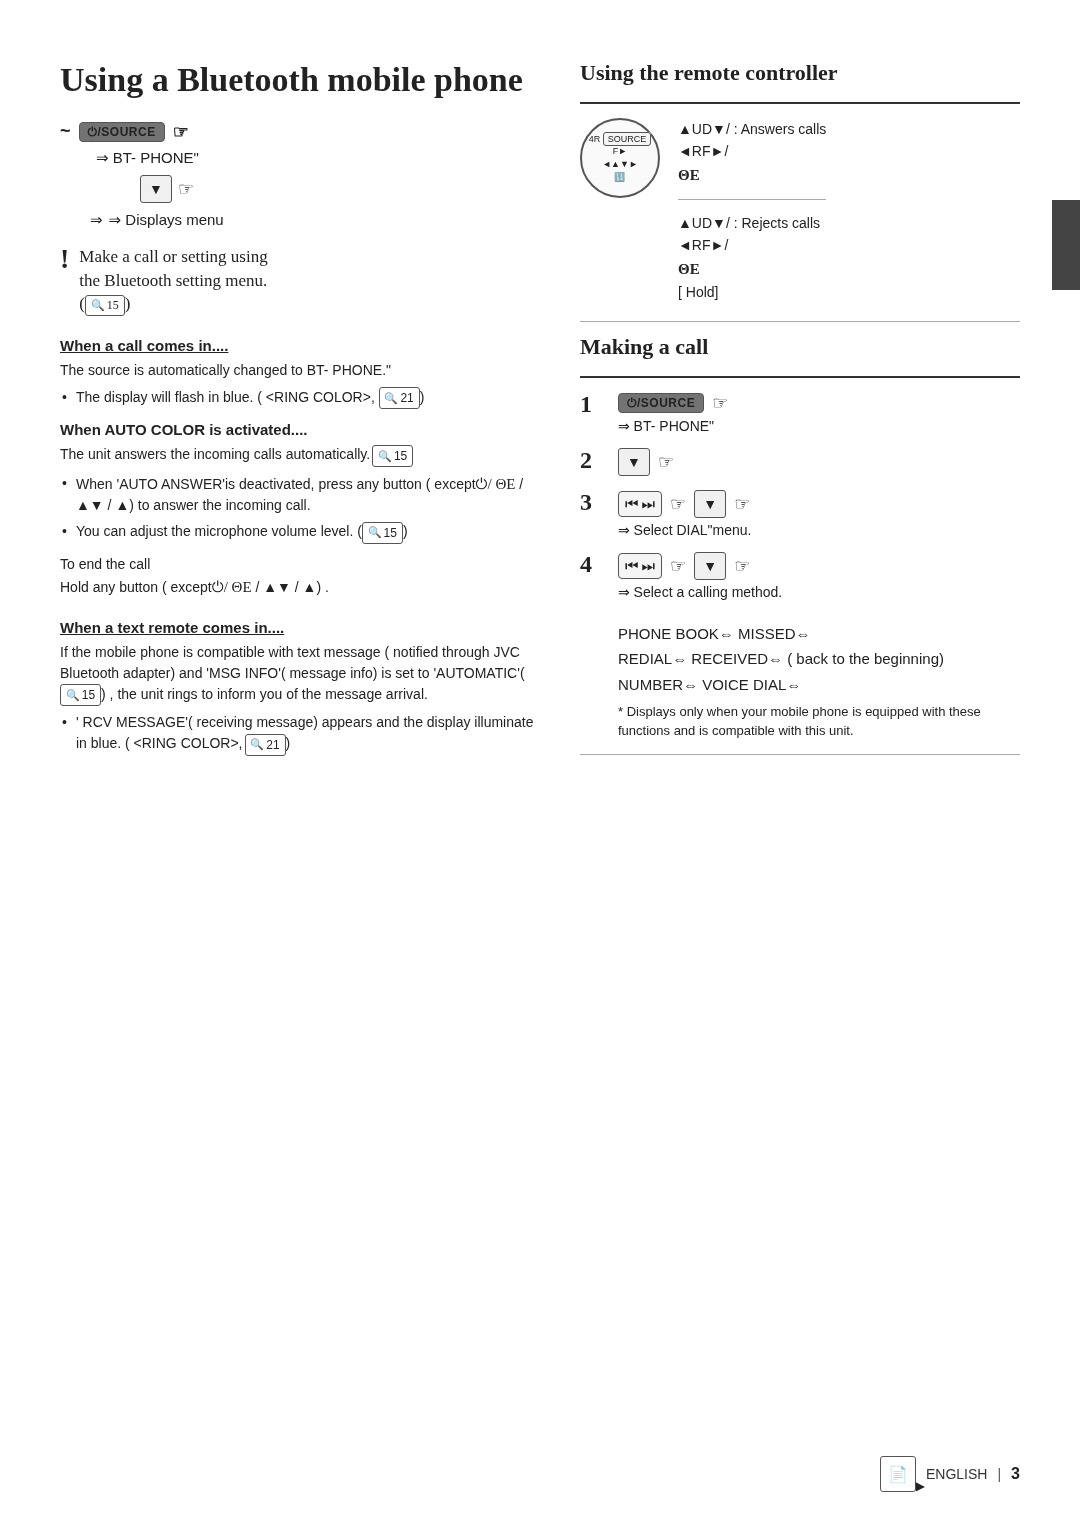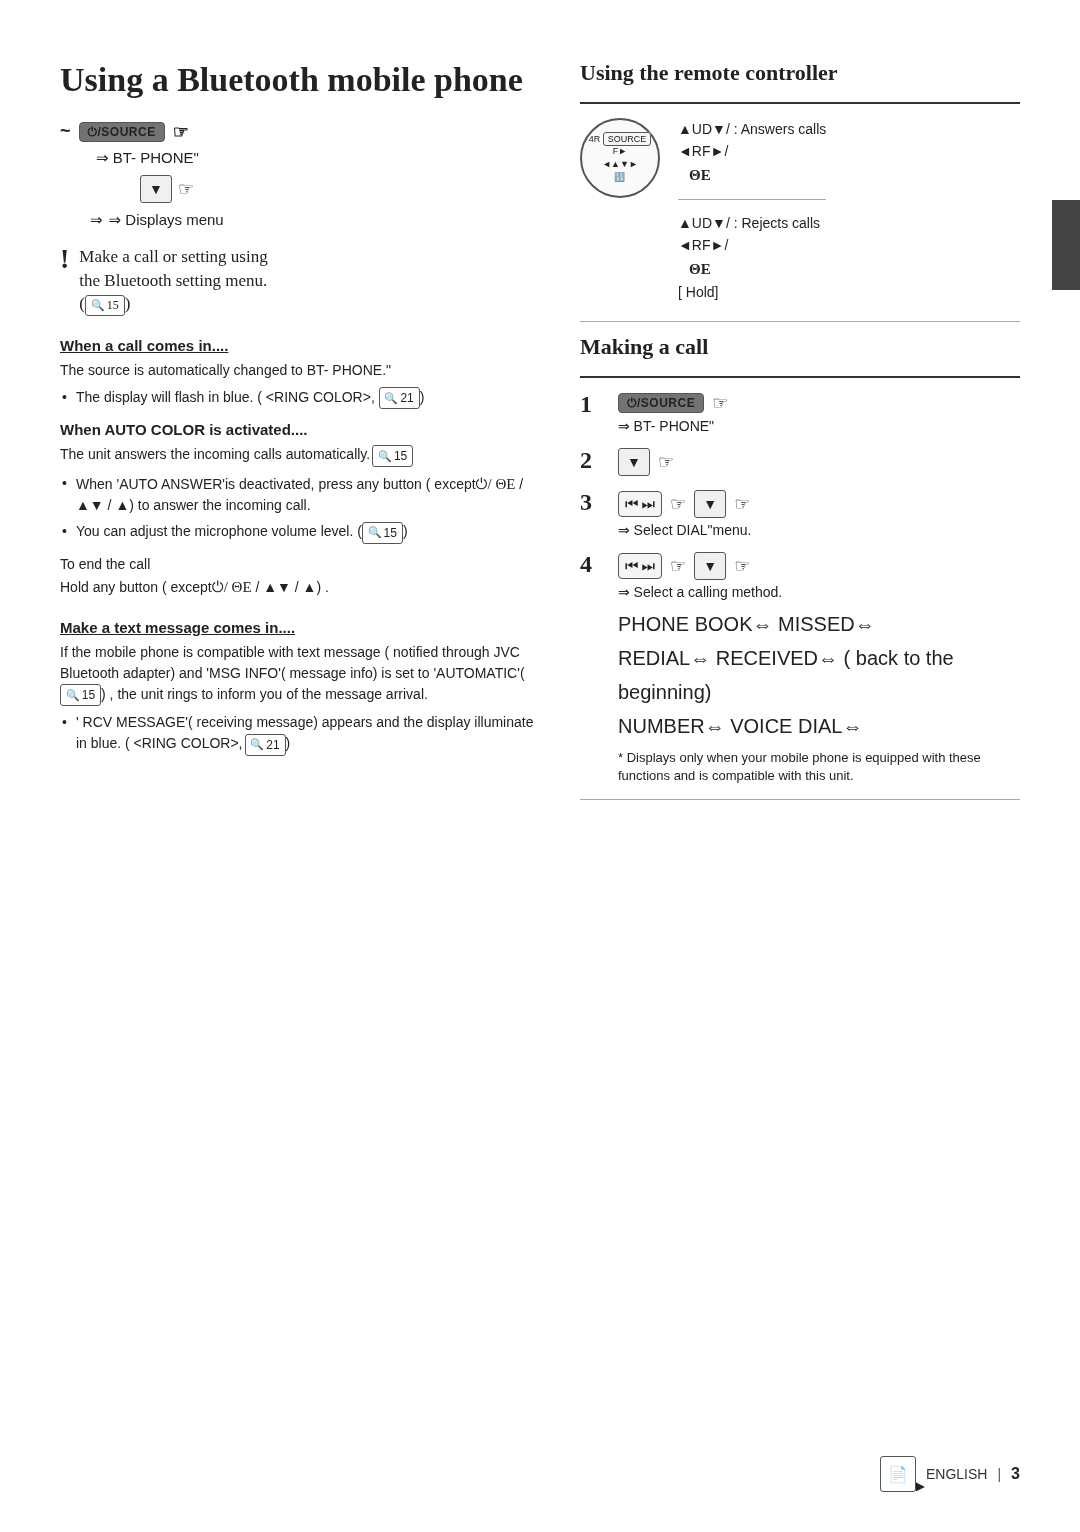--- a/index.html
+++ b/index.html
@@ -258,23 +258,23 @@
       display: inline-flex;
       align-items: center;
       gap: 3px;
       border: 1.5px solid #555;
       border-radius: 4px;
       padding: 3px 6px;
       background: #f5f5f5;
     }
 
     .calling-methods {
-      font-size: 20px;
+      font-size: 15px;
       line-height: 1.7;
-      margin-top: 7px;
+      margin-top: 21px;
     }
 
     .asterisk-note {
       font-size: 13px;
       line-height: 1.4;
       margin-top: 6px;
       color: #222;
     }
 
     
@@ -322,21 +322,20 @@
       font-weight: bold;
     }
 
     .theta-char {
       font-family: 'Times New Roman', serif;
       font-size: 15px;
     }
 
     .bold-symbol {
       font-weight: bold;
-      margin-left: 11px;
     }
   </style>
 </head>
 <body>
 
 <div class="page-container">
   <div class="right-tab"></div>
 
   <div class="columns">
 
@@ -396,21 +395,21 @@
       </div>
       <div class="bullet-item">
         You can adjust the microphone volume level. (<span class="search-badge"><span class="search-icon-inner">🔍</span> 15</span>)
       </div>
 
       <div style="font-size:14px; margin-top:12px; margin-bottom:4px;">To end the call</div>
       <p class="body-text">
         Hold any button ( except<span class="theta-char">⏻/ ΘΕ</span>   / ▲▼ / ▲) .
       </p>
 
-      <div class="sub-heading">Make a text message comes in....</div>
+      <div class="sub-heading">When a text remote comes in....</div>
       <p class="body-text">
         If the mobile phone is compatible with text message ( notified through JVC Bluetooth adapter)  and 'MSG INFO'( message info)  is set to 'AUTOMATIC'(<span class="search-badge"><span class="search-icon-inner">🔍</span> 15</span>) , the unit rings to inform you of the message arrival.
       </p>
       <div class="bullet-item">
         ' RCV MESSAGE'( receiving message)  appears and the display illuminate in blue. ( &lt;RING COLOR&gt;,<span class="search-badge" style="margin-left:2px;"><span class="search-icon-inner">🔍</span> 21</span>)
       </div>
     </div>
 
     <div class="right-col">
 

